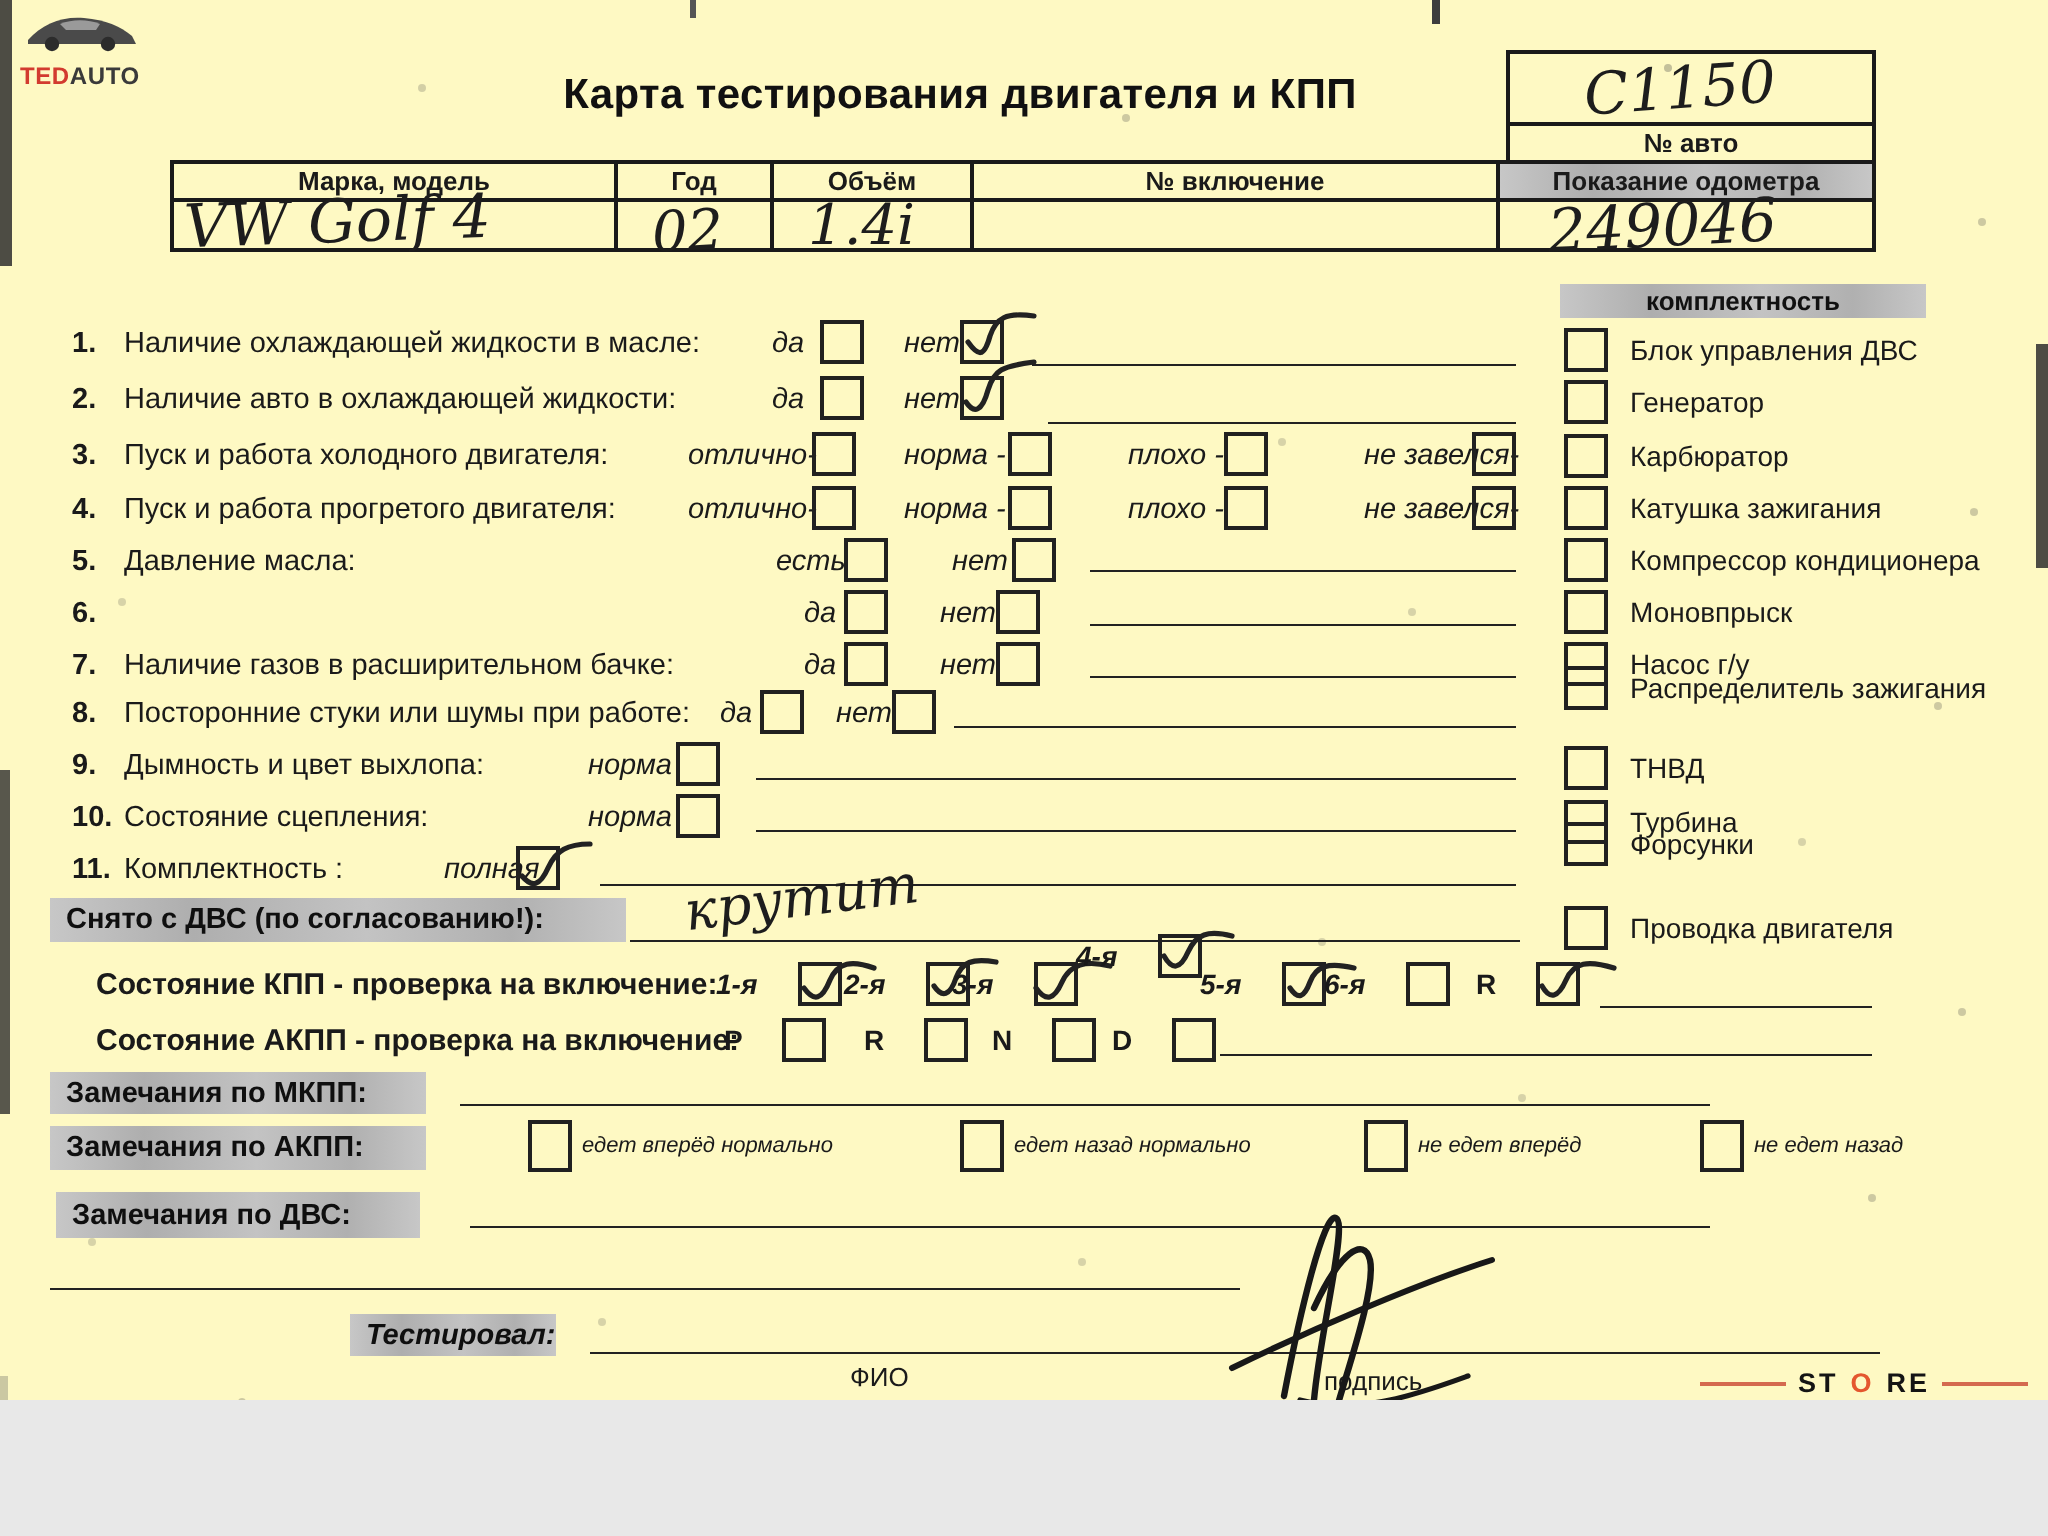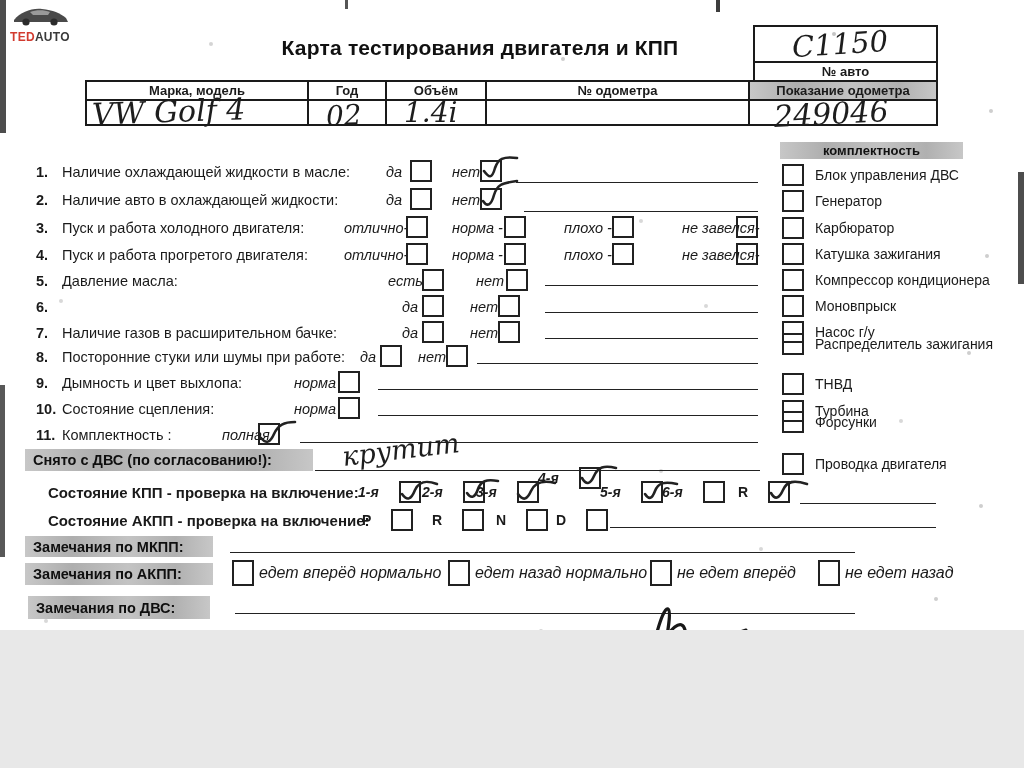--- a/index.html
+++ b/index.html
@@ -1,16 +1,16 @@
 <!DOCTYPE html>
 <html><head>
 <meta charset="utf-8">
 <style>
   html,body{margin:0;padding:0;background:#e8e8e8;}
-  .page{position:relative;width:1024px;height:630px;background:#ffffff;overflow:hidden;
+  .page{position:relative;width:1024px;height:700px;background:#fef9c3;overflow:hidden;
         font-family:"Liberation Sans",sans-serif;color:#1a1a1a;margin:0 auto;}
   .abs{position:absolute;}
   .title{position:absolute;left:150px;top:36px;width:660px;text-align:center;
          font-size:21px;font-weight:bold;color:#111;letter-spacing:.2px;}
   
   .vtable{position:absolute;left:85px;top:80px;width:853px;height:46px;border:2px solid #1a1a1a;
           display:flex;flex-direction:column;box-sizing:border-box;}
   .vhead{display:flex;height:17px;border-bottom:2px solid #1a1a1a;}
   .vbody{display:flex;flex:1;}
   .vcell{border-right:2px solid #1a1a1a;display:flex;align-items:center;justify-content:center;
@@ -38,22 +38,22 @@
   .crow .num{position:absolute;left:8px;font-weight:bold;}
   .crow .lbl{position:absolute;left:34px;white-space:nowrap;}
   .opt{position:absolute;font-style:italic;white-space:nowrap;}
   .hline{position:absolute;height:0;border-top:1.8px solid #222;}
   .bar{position:absolute;display:flex;align-items:center;padding:0 8px;font-weight:bold;
        font-size:14.5px;color:#0f0f0f;box-sizing:border-box;white-space:nowrap;}
   .sect{position:absolute;font-weight:bold;font-size:15px;white-space:nowrap;}
   .gear{position:absolute;display:flex;align-items:center;gap:20px;font-size:14px;font-weight:bold;}
   .gear.it{font-style:italic;}
   .gear .box{position:relative;top:0;}
-  .ropt{position:absolute;display:flex;align-items:center;gap:5px;font-style:italic;font-size:16px;
-        white-space:nowrap;}
+  .ropt{position:absolute;display:flex;align-items:center;gap:5px;font-style:italic;font-size:11px;
+        white-space:nowrap;margin-left:32px;}
   .ropt .box{position:relative;top:0;height:26px;}
   .check{position:absolute;left:-3px;top:-11px;width:40px;height:34px;overflow:visible;pointer-events:none;}
   
   .tedauto{position:absolute;left:10px;top:6px;width:70px;text-align:left;}
   .tedtxt{font-size:12px;font-weight:bold;letter-spacing:.3px;margin-top:-2px;}
   .tedtxt .red{color:#d23b2f;} .tedtxt .drk{color:#3a3a3a;}
   .pb{position:absolute;left:850px;top:684px;width:164px;}
   .pb-store{display:flex;align-items:center;gap:6px;}
   .pb-store .sline{flex:1;height:2px;background:#d46a4f;}
   .pb-store .st{font-size:13.5px;font-weight:bold;letter-spacing:1.5px;color:#141414;}
@@ -112,21 +112,21 @@
   <div class="autobox">
     <div class="autolabel">№ авто</div>
   </div>
   <span class="hand" style="left:792px;top:30px;font-size:29px;transform:rotate(-4deg)">C1150</span>
 
   <div class="vtable">
     <div class="vhead">
       <div class="vcell w1">Марка, модель</div>
       <div class="vcell w2">Год</div>
       <div class="vcell w3">Объём</div>
-      <div class="vcell w4">№ одометра</div>
+      <div class="vcell w4">№ включение</div>
       <div class="vcell w5 shade">Показание одометра</div>
     </div>
     <div class="vbody">
       <div class="vcell w1"></div>
       <div class="vcell w2"></div>
       <div class="vcell w3"></div>
       <div class="vcell w4"></div>
       <div class="vcell w5"></div>
     </div>
   </div>

